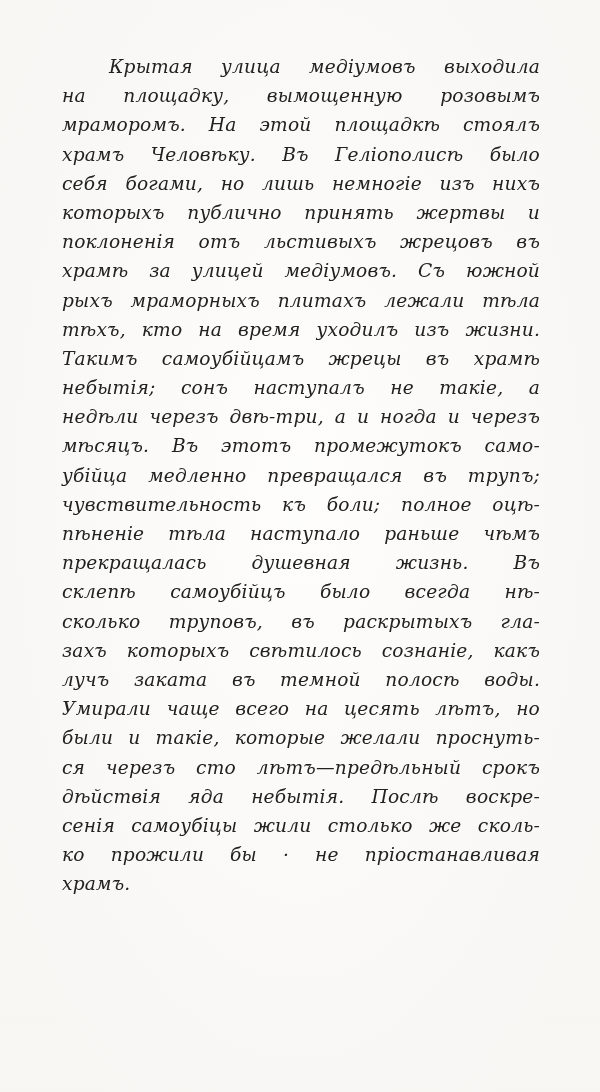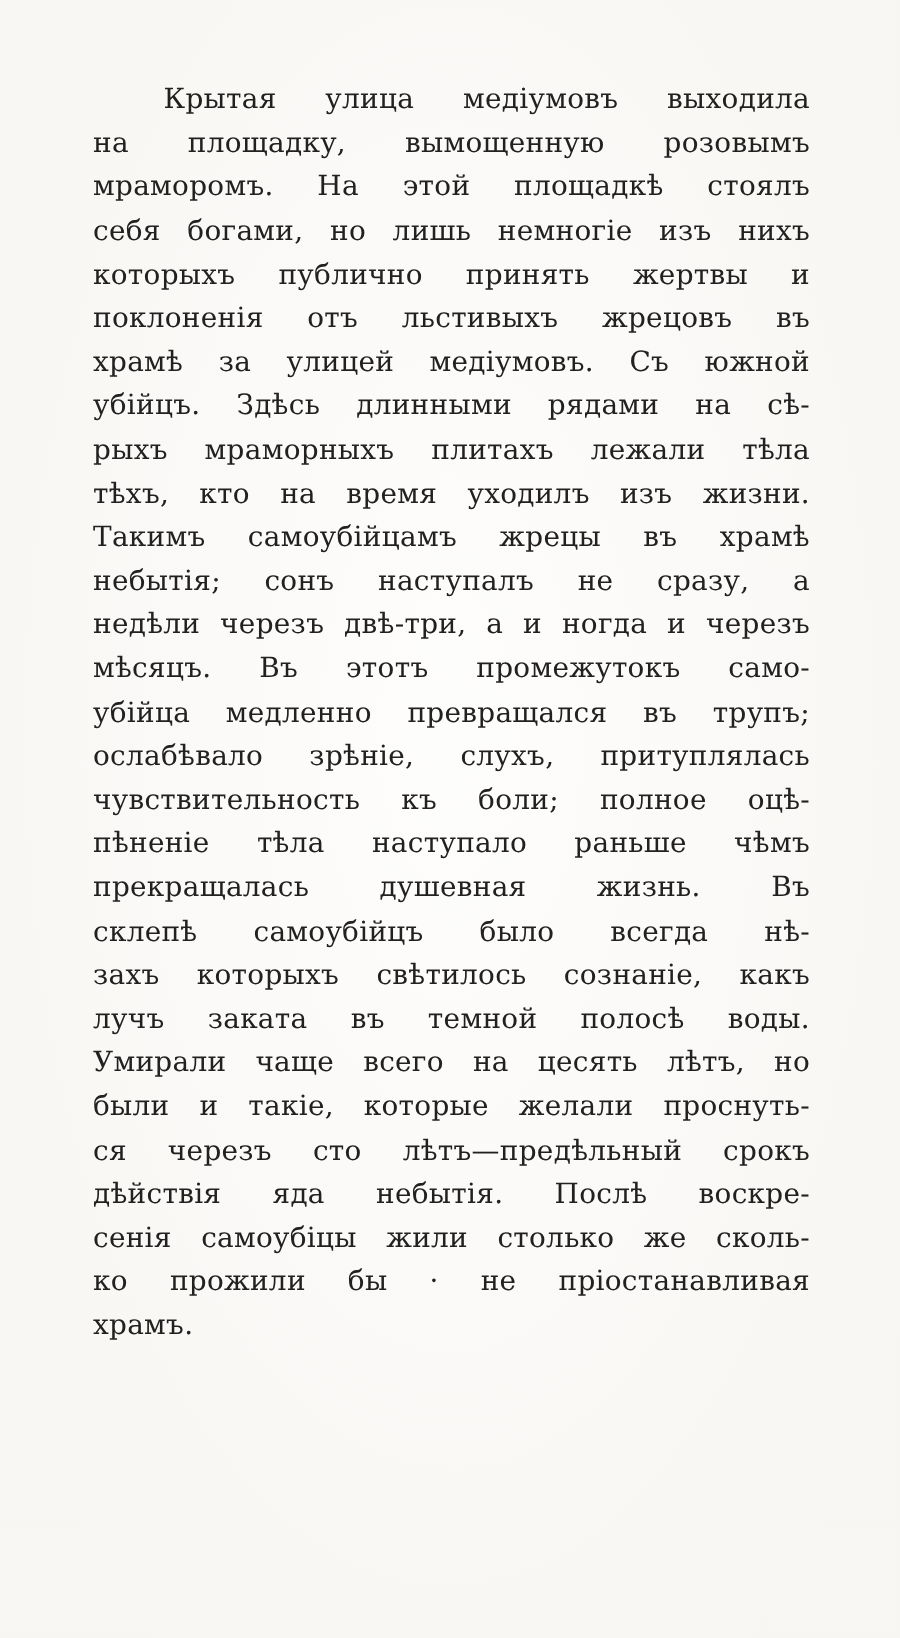--- a/index.html
+++ b/index.html
@@ -31,53 +31,54 @@
     line-height: 29.2px;
     letter-spacing: 0.2px;
     text-rendering: optimizeLegibility;
   }
   .line {
     text-align: justify;
     text-align-last: justify;
     white-space: nowrap;
     height: 29.2px;
     overflow: visible;
+    font-style: italic;
   }
   .line.indent {
     text-indent: 47px;
   }
   .line.last {
     text-align-last: left;
   }
 </style>
 </head>
 <body>
 
 <div class="page">
   <div class="textblock">
     <div class="line indent">Крытая улица медіумовъ выходила</div>
     <div class="line">на площадку, вымощенную розовымъ</div>
     <div class="line">мраморомъ. На этой площадкѣ стоялъ</div>
+    <div class="line">храмъ Человѣку. Въ Геліополисѣ было</div>
     <div class="line">себя богами, но лишь немногіе изъ нихъ</div>
     <div class="line">которыхъ публично принять жертвы и</div>
     <div class="line">поклоненія отъ льстивыхъ жрецовъ въ</div>
     <div class="line">храмѣ за улицей медіумовъ. Съ южной</div>
-    <div class="line">убійцъ. Здѣсь длинными рядами на сѣ-</div>
     <div class="line">рыхъ мраморныхъ плитахъ лежали тѣла</div>
     <div class="line">тѣхъ, кто на время уходилъ изъ жизни.</div>
     <div class="line">Такимъ самоубійцамъ жрецы въ храмѣ</div>
-    <div class="line">небытія; сонъ наступалъ не сразу, а</div>
+    <div class="line">небытія; сонъ наступалъ не такіе, а</div>
     <div class="line">недѣли черезъ двѣ-три, а и ногда и черезъ</div>
     <div class="line">мѣсяцъ. Въ этотъ промежутокъ само-</div>
     <div class="line">убійца медленно превращался въ трупъ;</div>
-    <div class="line">ослабѣвало зрѣніе, слухъ, притуплялась</div>
     <div class="line">чувствительность къ боли; полное оцѣ-</div>
     <div class="line">пѣненіе тѣла наступало раньше чѣмъ</div>
     <div class="line">прекращалась душевная жизнь. Въ</div>
     <div class="line">склепѣ самоубійцъ было всегда нѣ-</div>
+    <div class="line">сколько труповъ, въ раскрытыхъ гла-</div>
     <div class="line">захъ которыхъ свѣтилось сознаніе, какъ</div>
     <div class="line">лучъ заката въ темной полосѣ воды.</div>
     <div class="line">Умирали чаще всего на цесять лѣтъ, но</div>
     <div class="line">были и такіе, которые желали проснуть-</div>
     <div class="line">ся черезъ сто лѣтъ—предѣльный срокъ</div>
     <div class="line">дѣйствія яда небытія. Послѣ воскре-</div>
     <div class="line">сенія самоубіцы жили столько же сколь-</div>
     <div class="line">ко прожили бы · не пріостанавливая</div>
     <div class="line last">храмъ.</div>
   </div>

